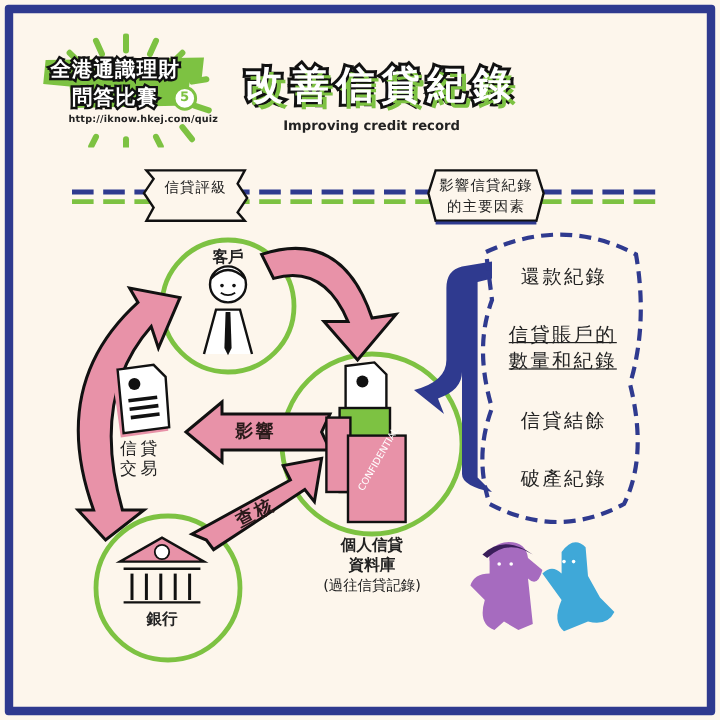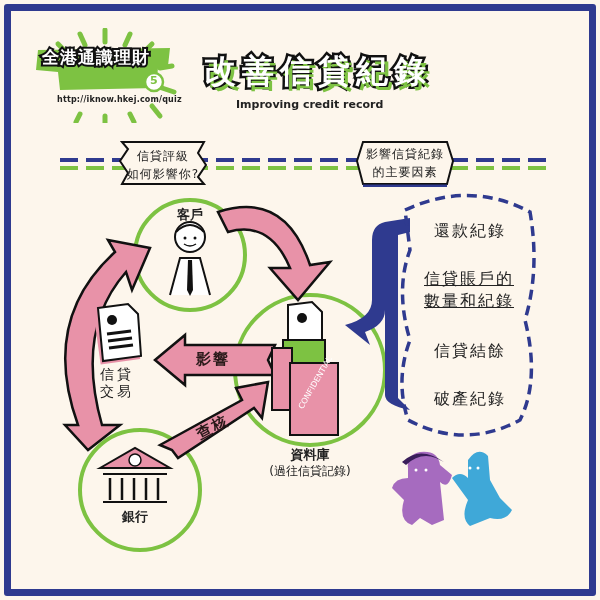--- a/index.html
+++ b/index.html
@@ -49,38 +49,38 @@
       <line x1="132" y1="60" x2="144" y2="64"></line>
       <line x1="122" y1="78" x2="130" y2="88"></line>
       <line x1="100" y1="86" x2="104" y2="94"></line>
       <line x1="75" y1="88" x2="75" y2="95"></line>
       <line x1="50" y1="86" x2="46" y2="94"></line>
     </g>
     <path d="M8,22 L140,20 L138,38 L128,40 L126,60 L30,62 L28,44 L6,42 Z" fill="#7dc242"></path>
     <circle cx="124" cy="54" r="9" fill="#fff" stroke="#7dc242" stroke-width="2.5"></circle>
   </svg>
   <span class="logo-line1">全港通識理財</span>
+  <span class="logo-line2">問答比賽</span>
   <span class="abs" style="left:120px;top:46px;font-size:11px;font-weight:bold;color:#7dc242;">5</span>
   <span class="logo-url">http://iknow.hkej.com/quiz</span>
 </div>
 
 <div class="abs title">改善信貸紀錄</div>
 <div class="abs subtitle">Improving credit record</div>
 
 <svg class="abs" style="left:60px;top:150px;" width="490" height="30">
   <line x1="0" y1="10" x2="490" y2="10" stroke="#2f3a8f" stroke-width="4" stroke-dasharray="18,8"></line>
   <line x1="0" y1="18" x2="490" y2="18" stroke="#7dc242" stroke-width="4" stroke-dasharray="18,8"></line>
 </svg>
 
 <svg class="abs" style="left:118px;top:139px;" width="90" height="48">
   <path d="M4,3 L86,3 L80,14 L88,26 L80,38 L86,45 L4,45 L10,34 L2,22 L10,10 Z" fill="#fdf6ec" stroke="#111" stroke-width="2"></path>
 </svg>
 <div class="banner-text" style="left:118px;top:147px;width:90px;">
   <div>信貸評級</div>
-  <div>如何影響你?</div>
 </div>
 
 <svg class="abs" style="left:355px;top:139px;" width="100" height="48">
   <path d="M8,3 L92,3 L98,22 L92,45 L8,45 L2,22 Z" fill="#fdf6ec" stroke="#111" stroke-width="2"></path>
   <path d="M8,47 L92,47" stroke="#2f3a8f" stroke-width="3"></path>
 </svg>
 <div class="banner-text" style="left:355px;top:145px;width:100px;">
   <div>影響信貸紀錄</div>
   <div>的主要因素</div>
 </div>
@@ -170,20 +170,21 @@
   </g>
 </svg>
 
 <div class="label" style="left:168px;top:206px;width:44px;font-weight:bold;">客戶</div>
 <div class="label" style="left:95px;top:366px;width:44px;font-size:14px;letter-spacing:3px;">
   <div>信貸</div>
   <div>交易</div>
 </div>
 <div class="label" style="left:113px;top:508px;width:44px;font-weight:bold;">銀行</div>
 <div class="label" style="left:262px;top:446px;width:96px;font-weight:bold;">
+  <div>個人信貸</div>
   <div>資料庫</div>
   <div style="font-weight:normal;font-size:12px;">(過往信貸記錄)</div>
 </div>
 <div class="arrow-label" style="left:196px;top:350px;">影響</div>
 <div class="arrow-label" style="left:196px;top:418px;transform:rotate(-28deg);">查核</div>
 
 <div class="factor" style="left:416px;top:220px;width:108px;">還款紀錄</div>
 <div class="factor" style="left:410px;top:268px;width:118px;text-decoration:underline;">
   <div>信貸賬戶的</div>
   <div>數量和紀錄</div>

